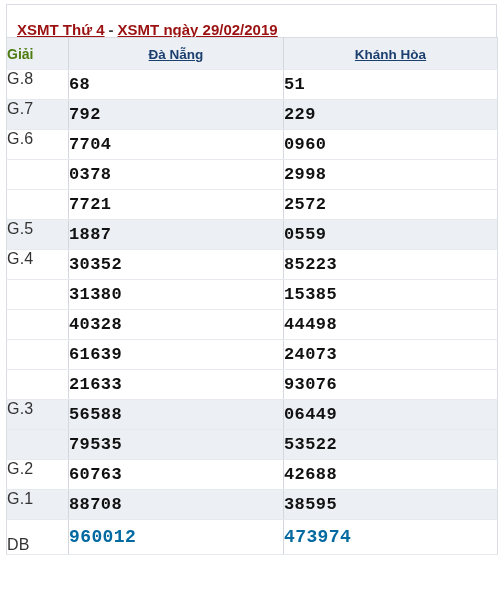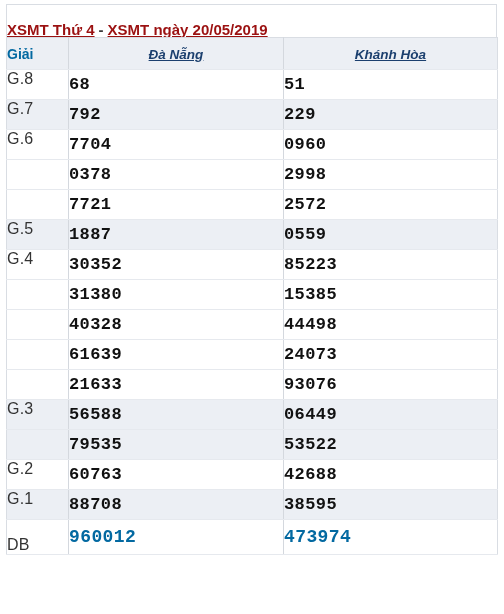--- a/index.html
+++ b/index.html
@@ -26,20 +26,21 @@
     top: 4px;
     width: 491px;
     height: 49px;
     border-top: 1px solid #d9dde3;
     border-left: 1px solid #d9dde3;
     border-right: 1px solid #d9dde3;
     box-sizing: border-box;
     background: #ffffff;
     display: flex;
     align-items: center;
+    padding-left: 10px;
   }
   .title-link {
     color: #9B1111;
     font-weight: bold;
     font-size: 15px;
     text-decoration: underline;
     cursor: pointer;
     white-space: nowrap;
   }
   .title-sep {
@@ -79,32 +80,31 @@
     background: #ECEFF4;
     height: 31px;
     vertical-align: middle;
     border-bottom: 1px solid #d4d8de;
   }
   th.head-prize {
     text-align: left;
     padding-left: 12px;
     font-size: 14px;
     font-weight: bold;
-    color: #0369a1;
+    color: #4d7c0f;
   }
   th.head-prov {
     text-align: center;
   }
   .prov-link {
     color: #1B3F6E;
     font-weight: bold;
     font-size: 13.5px;
     text-decoration: underline;
     cursor: pointer;
-    font-style: italic;
   }
 
   tbody tr.shade > td { background: #ECEFF4; }
   tbody tr.plain > td { background: #ffffff; }
 
   td.prize-label {
     text-align: left;
     padding-left: 12px;
     font-size: 16px;
     color: #333333;
@@ -132,21 +132,21 @@
   td.prize-label.empty { font-size: 0; }
 </style>
 </head>
 <body>
 
 <div class="page">
 
   <div class="title-bar">
     <span class="title-link">XSMT Thứ 4</span>
     <span class="title-sep">-</span>
-    <span class="title-link">XSMT ngày 20/05/2019</span>
+    <span class="title-link">XSMT ngày 29/02/2019</span>
   </div>
 
   <table class="results">
     <colgroup>
       <col class="c-prize">
       <col class="c-dn">
       <col class="c-kh">
     </colgroup>
     <thead>
       <tr>

